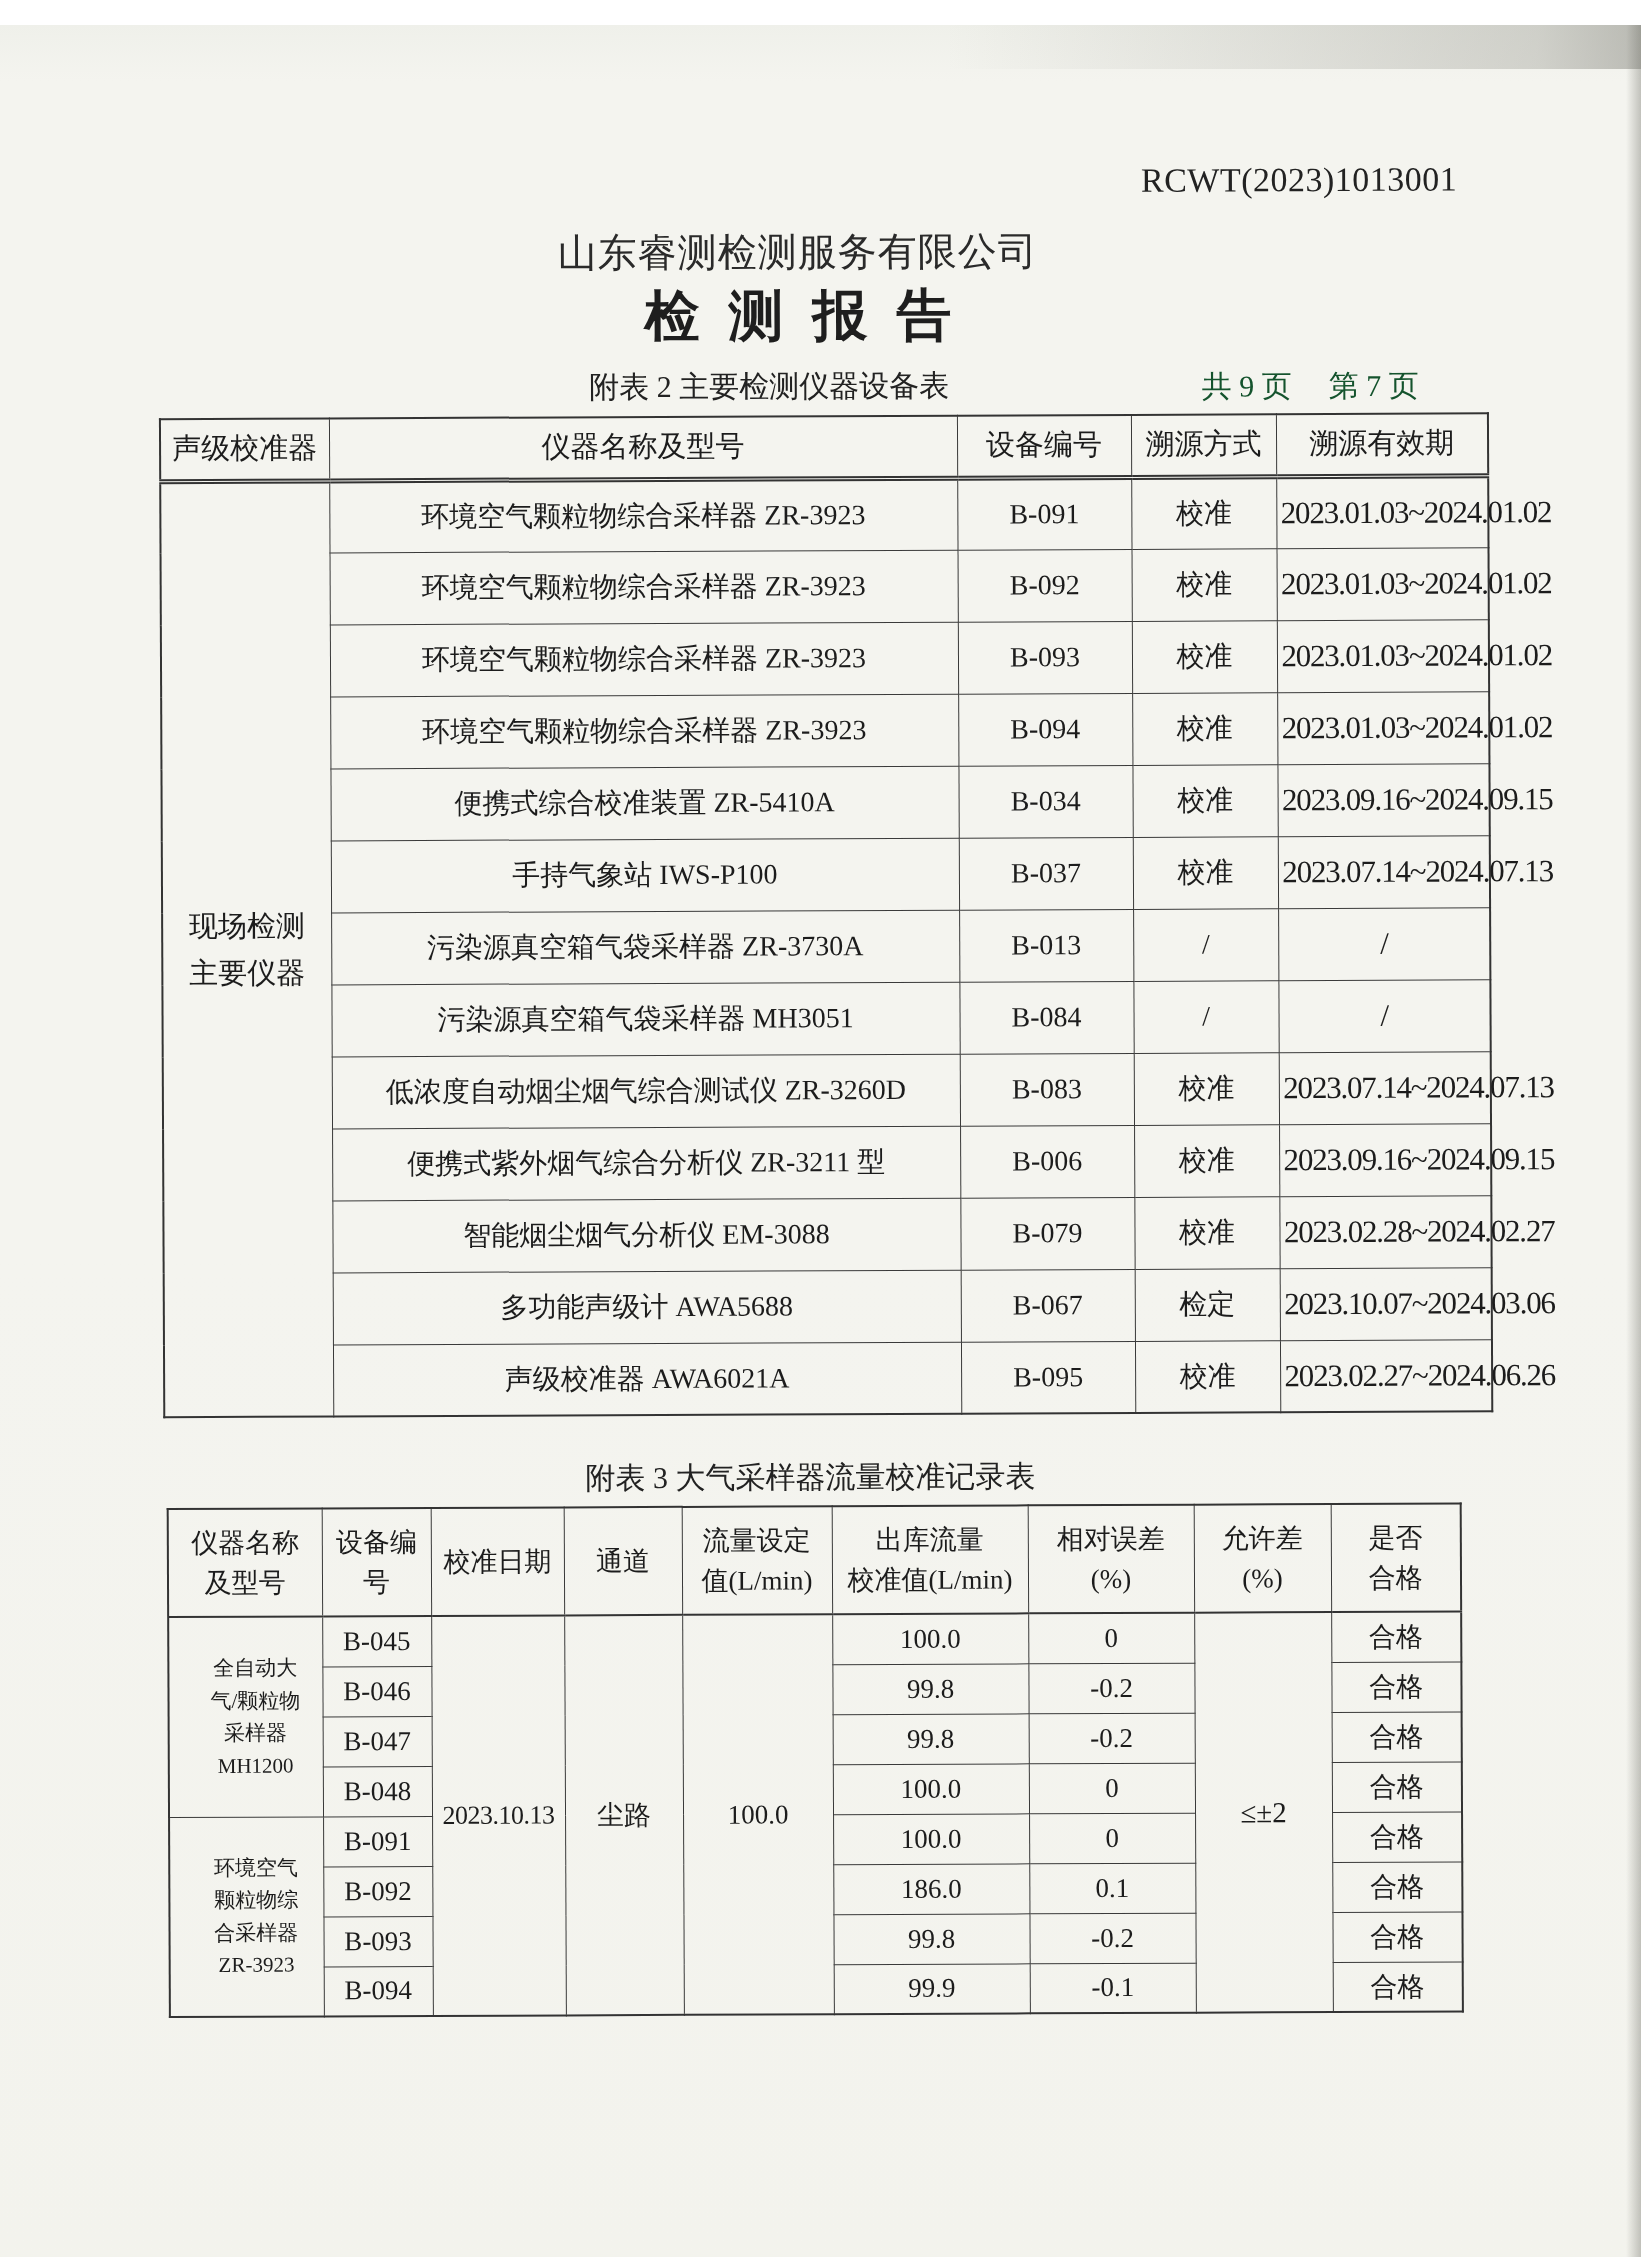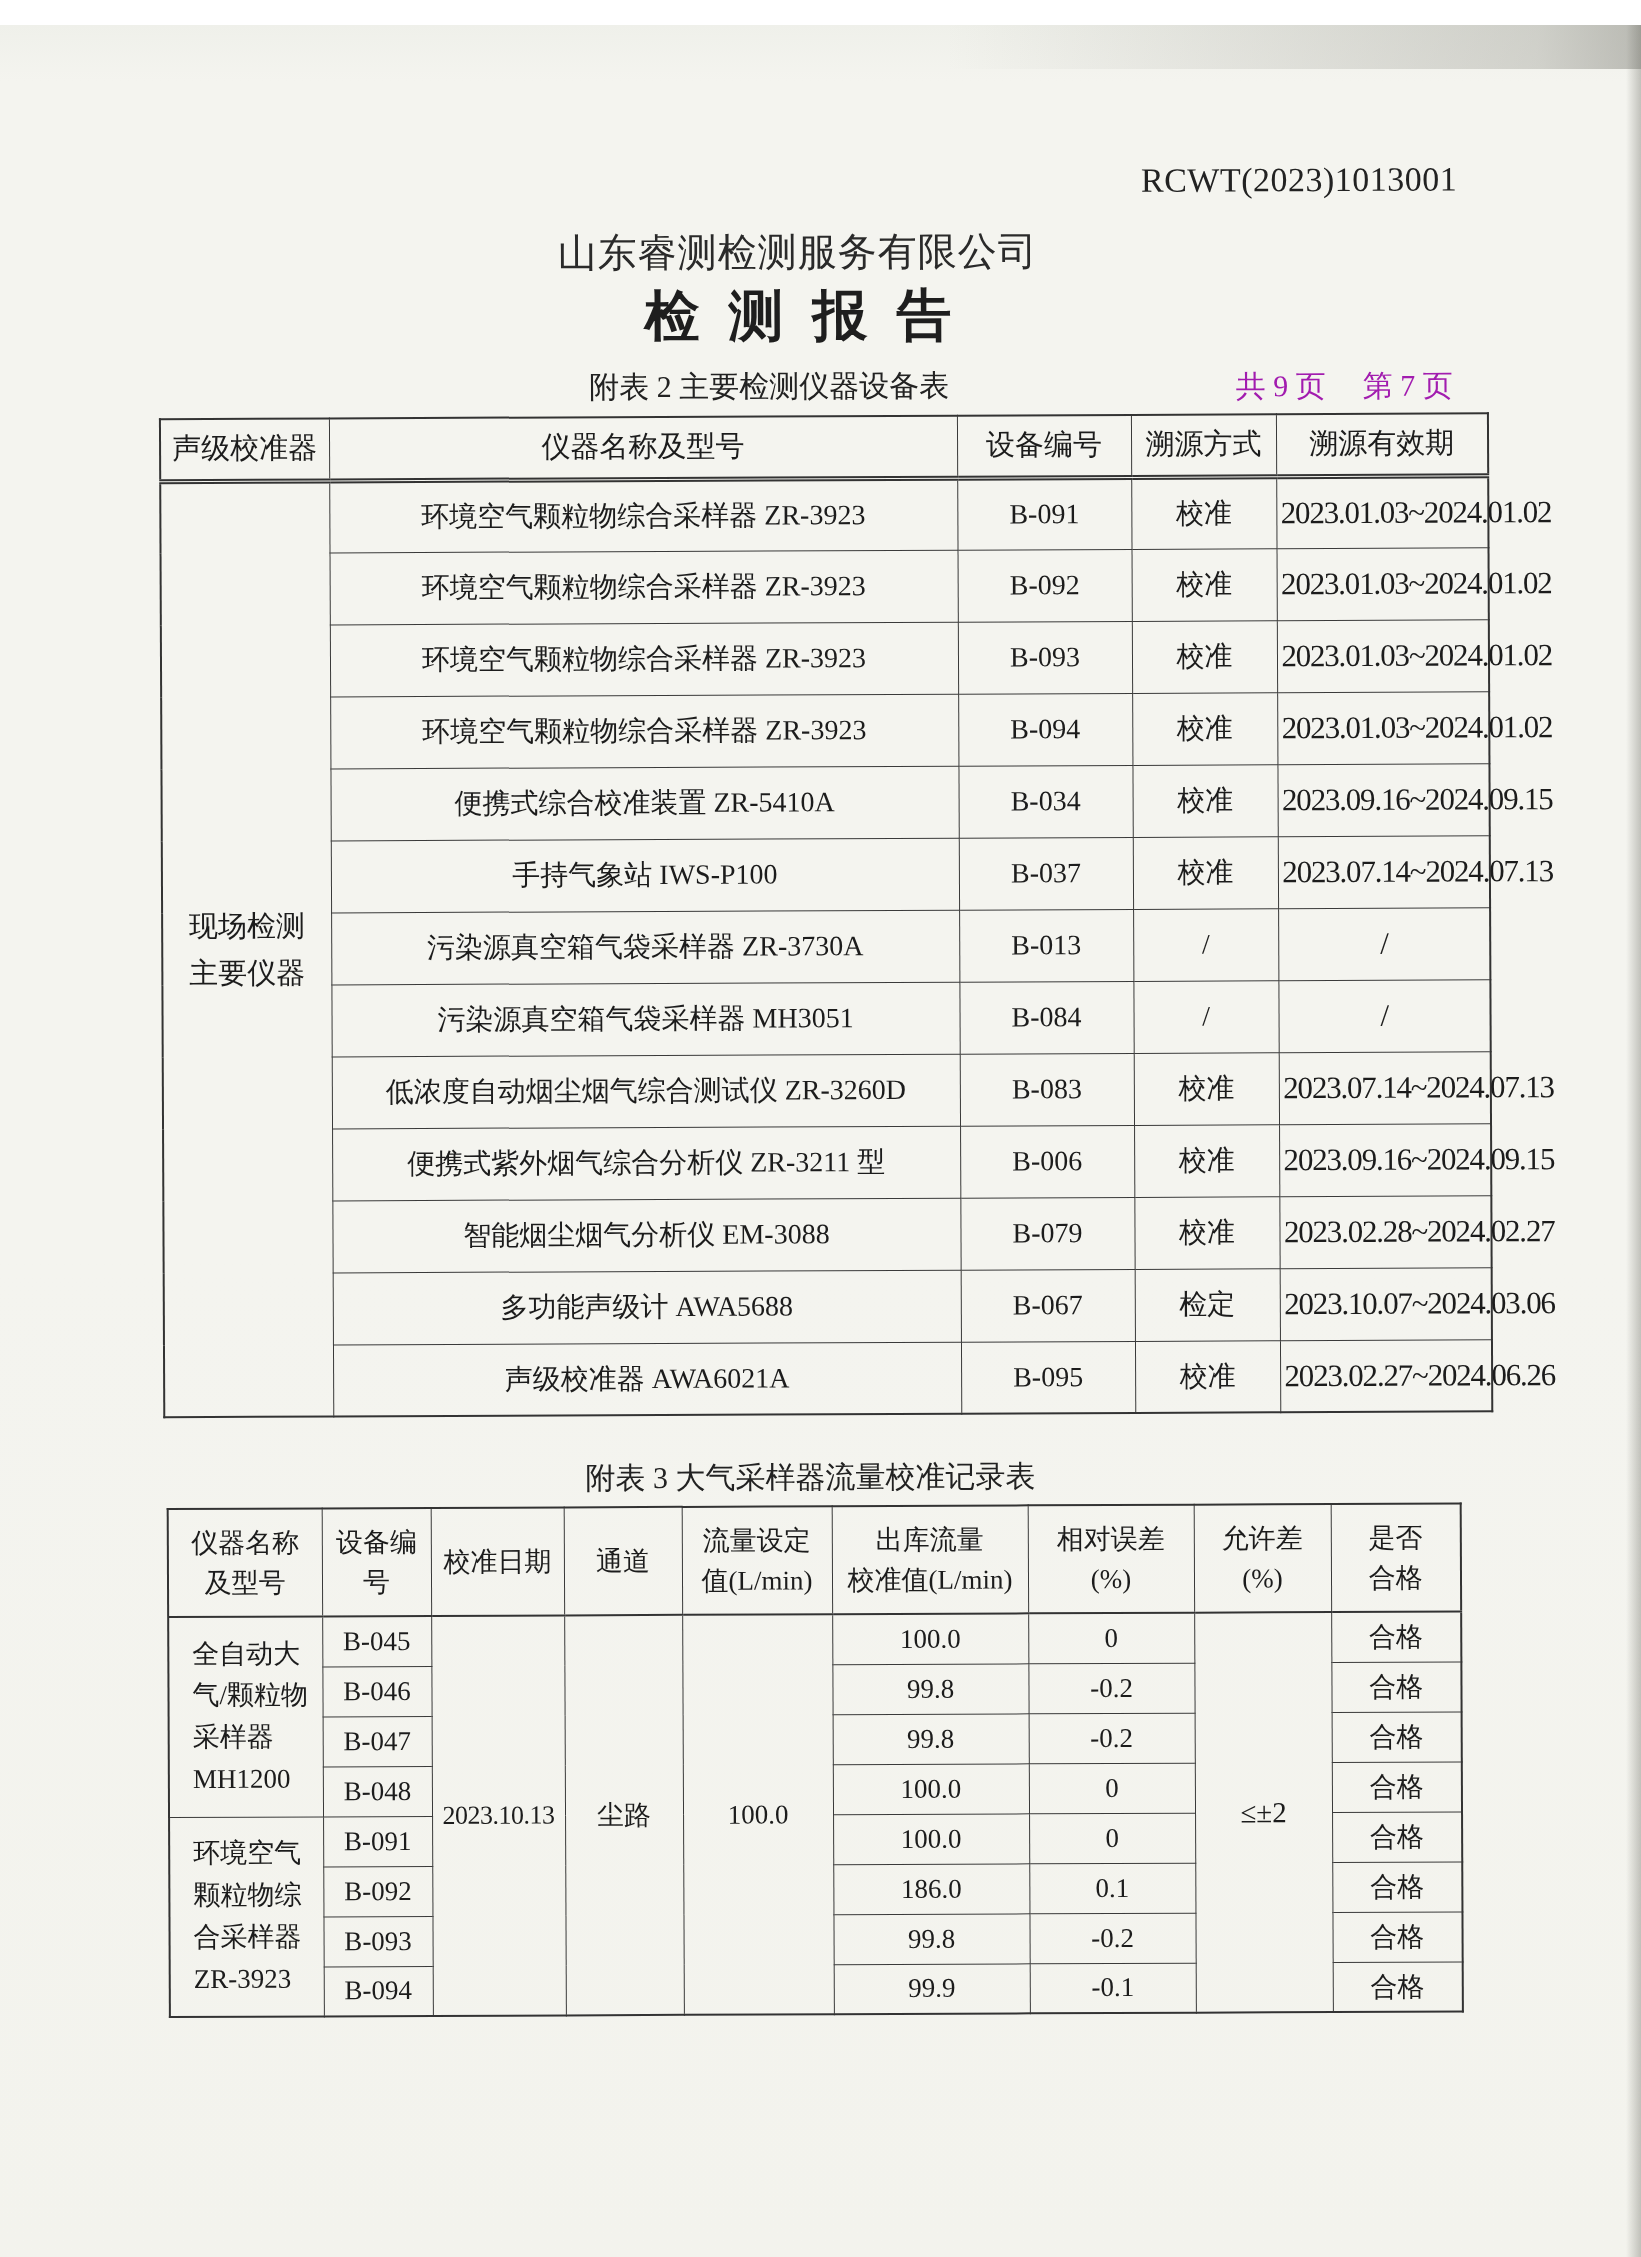--- a/index.html
+++ b/index.html
@@ -41,21 +41,21 @@
     position: absolute; left: 0; top: 282px; width: 1597px; margin: 0;
     text-align: center; font-size: 55px; font-weight: bold;
     letter-spacing: 29px; padding-left: 29px; box-sizing: border-box; color: #1e1e1e;
   }
   .caption2 {
     position: absolute; left: 0; top: 369px; width: 1539px;
     text-align: center; font-size: 30px; color: #222;
   }
   .pagination {
     position: absolute; left: 1202px; top: 371px;
-    font-size: 30px; color: #a21caf; white-space: nowrap; margin-left: 34px;
+    font-size: 30px; color: #14532d; white-space: nowrap;
   }
   .pagination .pg-gap { display: inline-block; width: 37px; }
   .caption3 {
     position: absolute; left: 0; top: 1460px; width: 1612px;
     text-align: center; font-size: 30px; color: #222;
   }
 
   table { border-collapse: collapse; table-layout: fixed; background: transparent; }
   td, th {
     border: 1.9px solid #3a3a3a;
@@ -73,22 +73,22 @@
   .t1 .vdate { font-size: 31px; letter-spacing: -1.2px; white-space: nowrap; }
 
   
   .t2 { position: absolute; left: 162px; top: 1508px; width: 1293px; border: 2.9px solid #333; }
   .t2 thead th {
     height: 108px; font-size: 27px; line-height: 1.5;
     white-space: pre-line; border-bottom: 2.9px solid #333;
   }
   .t2 tbody td { height: 50px; font-size: 27px; }
   .t2 .inst {
-    white-space: pre-line; line-height: 1.55; text-align: left;
-    padding-left: 23px; font-size: 27px;
+    white-space: pre-line; line-height: 1.55; text-align: center;
+    padding-left: 23px; font-size: 21px;
   }
   .t2 .cdate { font-size: 26px; white-space: nowrap; letter-spacing: -0.5px; }
   .t2 .allowed { font-size: 29px; }
 </style>
 </head>
 <body>
 
 <div class="paper">
   <div class="top-smear"></div>
   <div class="edge-strip"></div>

